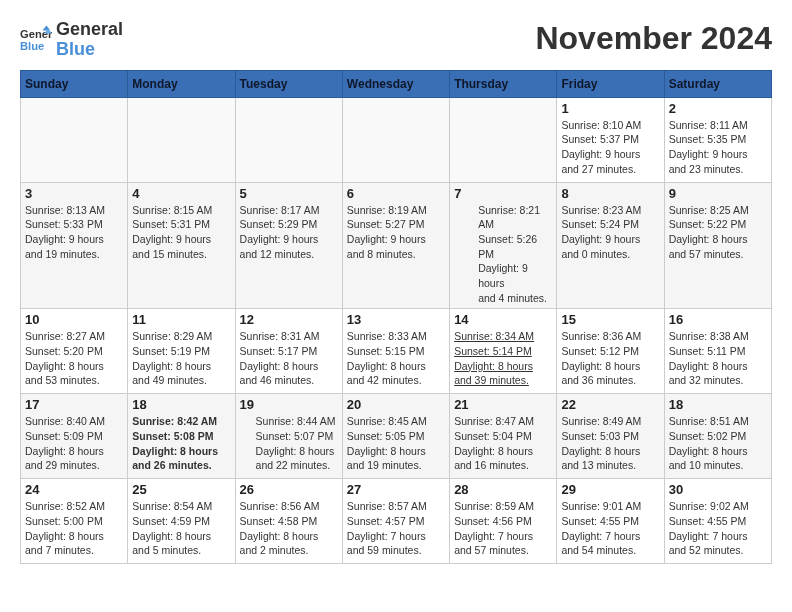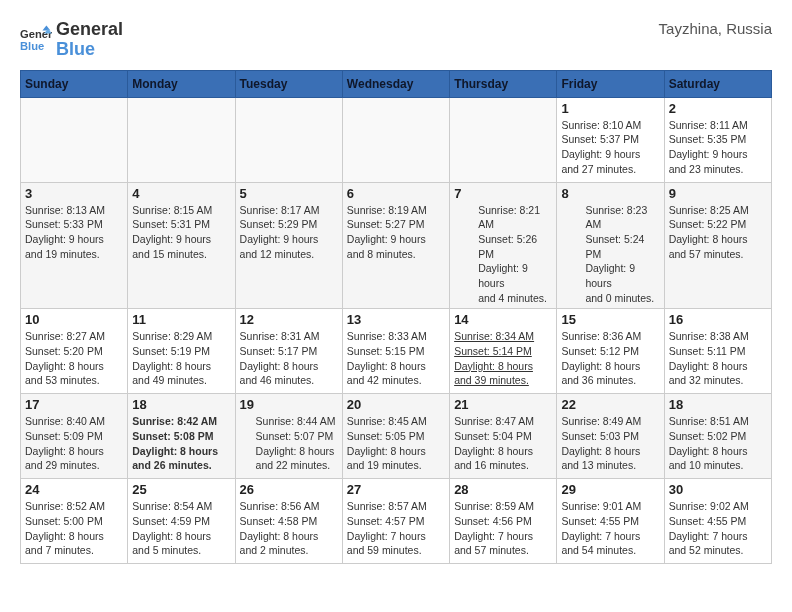--- a/index.html
+++ b/index.html
@@ -100,21 +100,21 @@
       <text x="0" y="32" font-size="14" font-weight="bold" fill="#4a90d9">Blue</text>
       <polygon points="28,8 38,8 33,2" fill="#4a90d9"></polygon>
       <polygon points="30,12 40,12 35,6" fill="#6aade4"></polygon>
     </svg>
     <div>
       <div class="logo-text">General</div>
       <div class="logo-text"><span>Blue</span></div>
     </div>
   </div>
   <div class="title-section">
-    <div class="location">Tayzhina, Russia</div>
+    <div class="month-title">November 2024</div>
   </div>
 </div>
 
 <table class="calendar">
   <thead>
     <tr>
       <th>Sunday</th>
       <th>Monday</th>
       <th>Tuesday</th>
       <th>Wednesday</th>
@@ -176,21 +176,21 @@
         </td>
         <td>
           <span class="day-number">7</span>
           <div class="day-info" style="white-space: pre-line; margin-left: 24px;">Sunrise: 8:21 AM
 Sunset: 5:26 PM
 Daylight: 9 hours
 and 4 minutes.</div>
         </td>
         <td>
           <span class="day-number">8</span>
-          <div class="day-info" style="white-space: pre-line; margin-left: 24px;">Sunrise: 8:23 AM
+          <div class="day-info" style="white-space: pre-line;">Sunrise: 8:23 AM
 Sunset: 5:24 PM
 Daylight: 9 hours
 and 0 minutes.</div>
         </td>
         <td>
           <span class="day-number">9</span>
           <div class="day-info" style="white-space: pre-line;">Sunrise: 8:25 AM
 Sunset: 5:22 PM
 Daylight: 8 hours
 and 57 minutes.</div>

